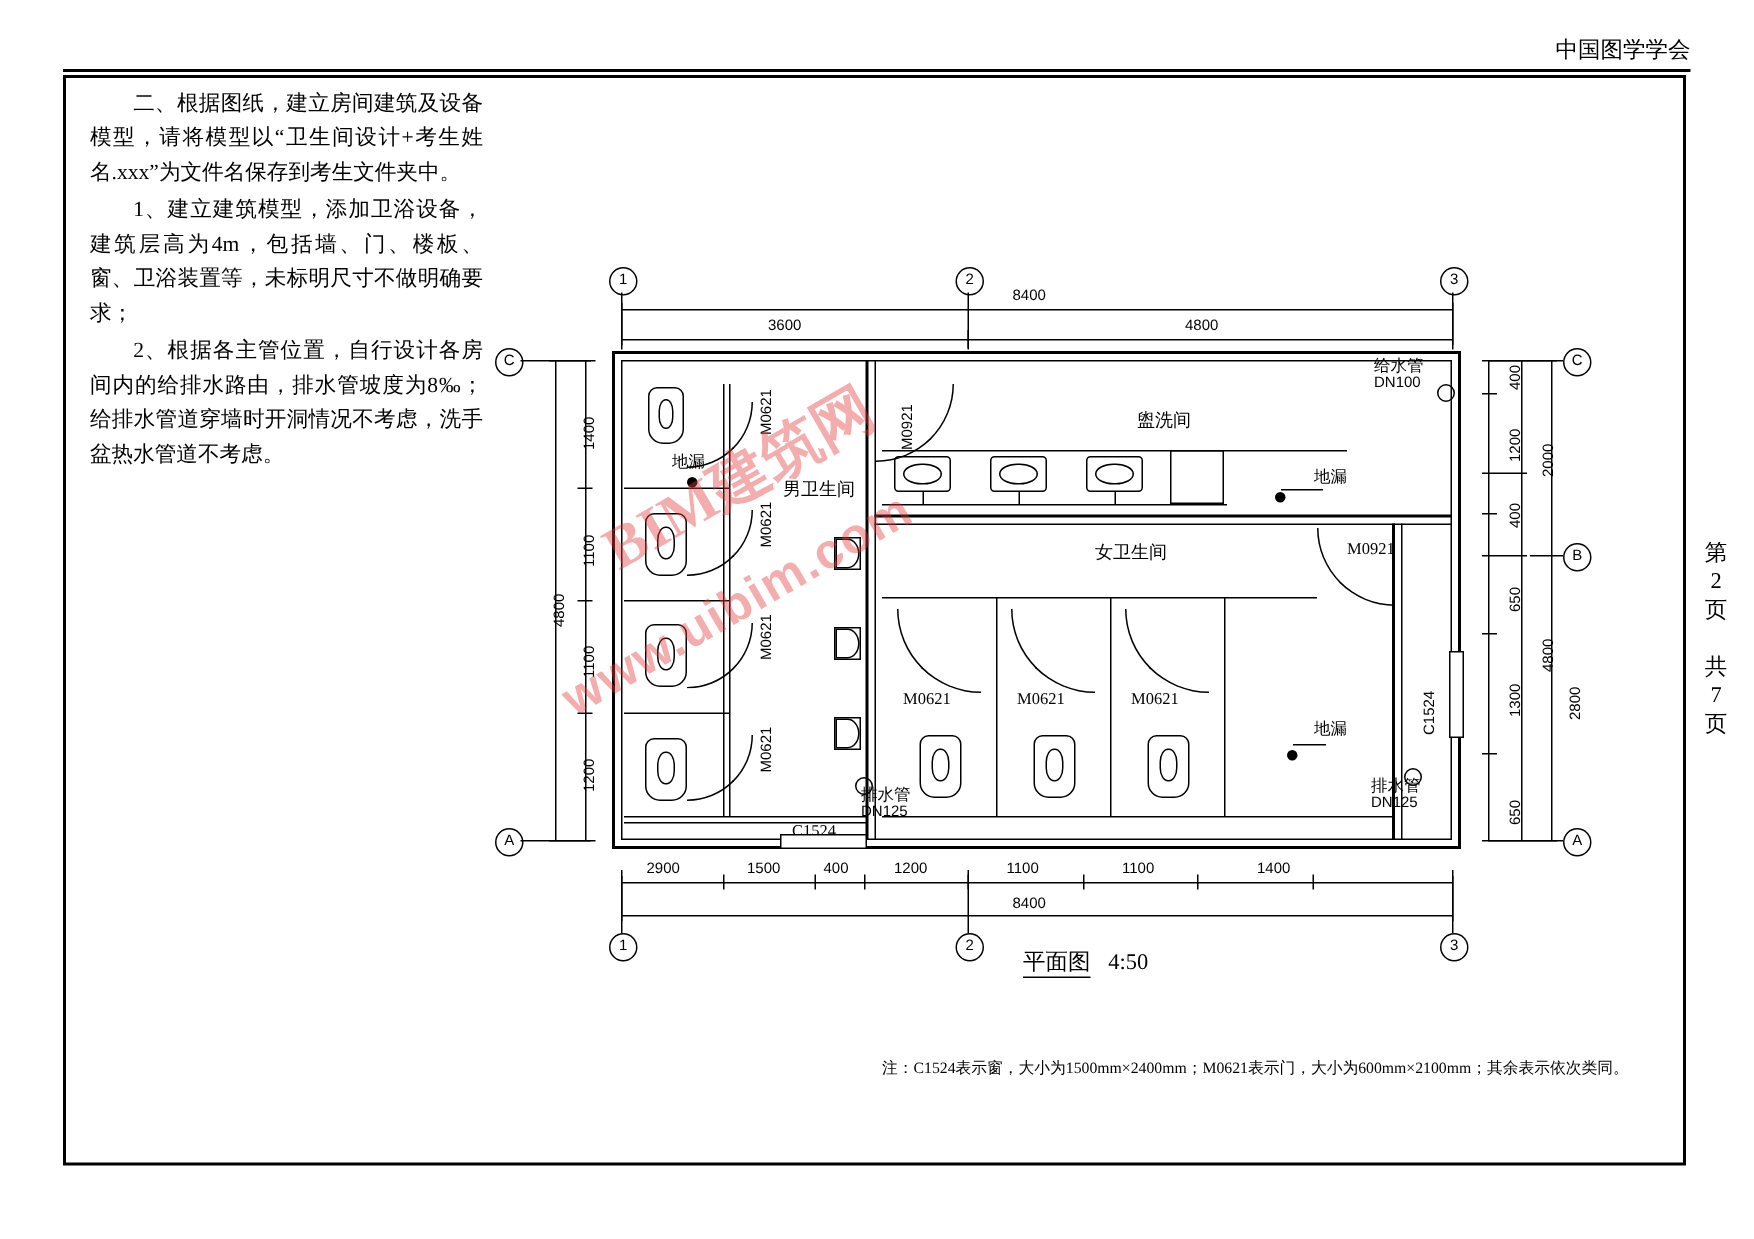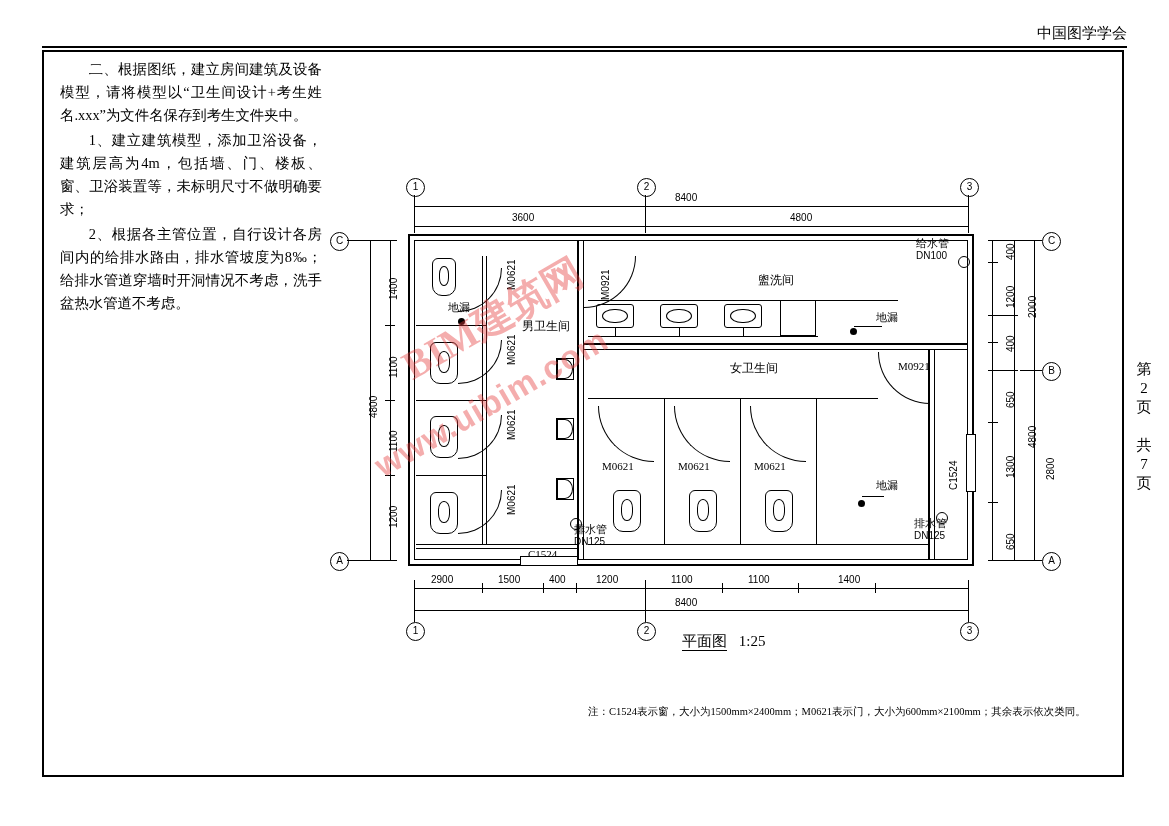--- a/index.html
+++ b/index.html
@@ -319,21 +319,21 @@
     <div class="box" style="left:240px;top:358px;width:12px;height:12px;border-radius:50%;"></div>
     <div class="lbl" style="left:244px;top:362px;">排水管</div>
     <div class="lbl" style="left:244px;top:376px;font-family:'Liberation Sans',sans-serif;font-size:10px;">DN125</div>
 
     <div class="box" style="left:606px;top:352px;width:12px;height:12px;border-radius:50%;"></div>
     <div class="lbl" style="left:584px;top:356px;">排水管</div>
     <div class="lbl" style="left:584px;top:370px;font-family:'Liberation Sans',sans-serif;font-size:10px;">DN125</div>
 
     <div class="cap" style="left:352px;top:472px;">
       <span style="border-bottom:1px solid #000;padding-bottom:1px;">平面图</span>
-      <span style="margin-left:8px;">1:25</span>
+      <span style="margin-left:8px;">4:50</span>
     </div>
 
     <div class="note" style="left:258px;top:545px;">注：C1524表示窗，大小为1500mm×2400mm；M0621表示门，大小为600mm×2100mm；其余表示依次类同。</div>
 
   </div>
 
   <div class="wm wm1">BIM建筑网</div>
   <div class="wm wm2">www.uibim.com</div>
 
 </div>

